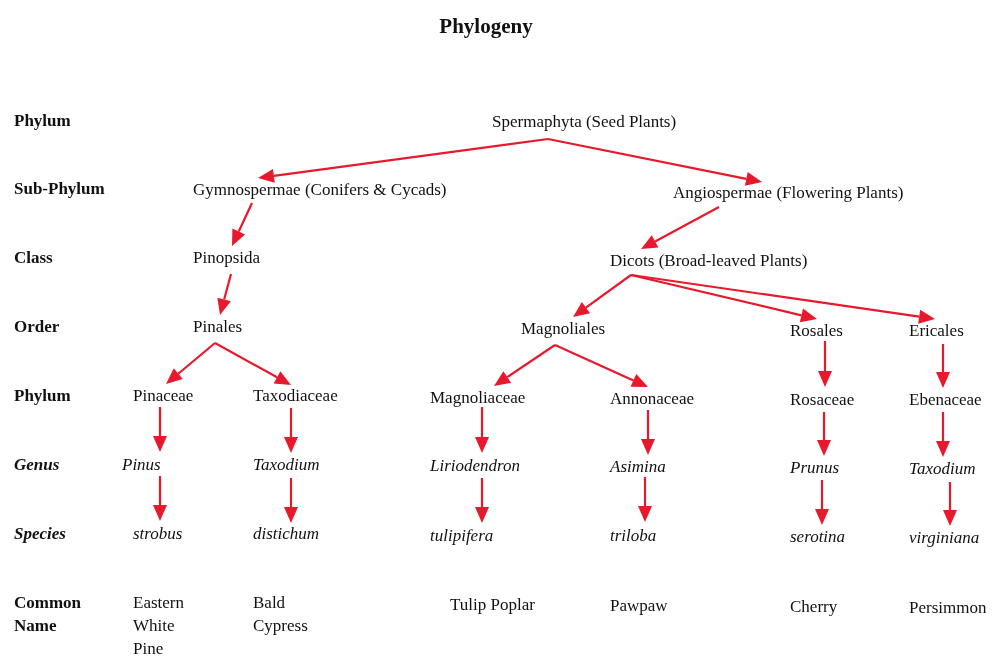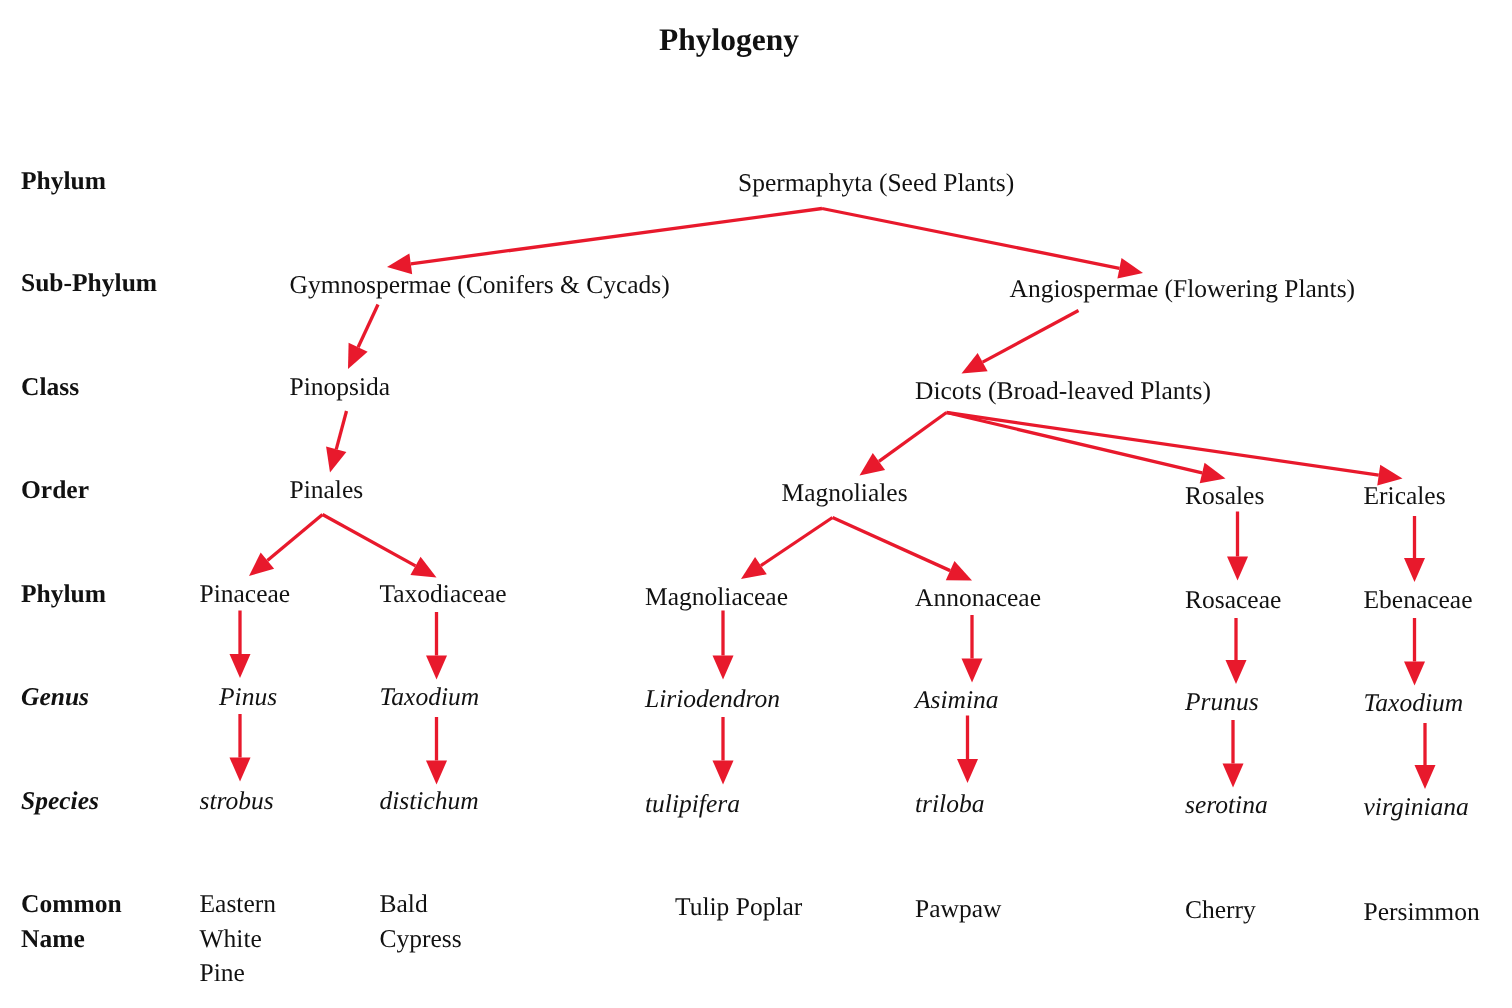--- a/index.html
+++ b/index.html
@@ -39,21 +39,21 @@
 <div class="node" style="left:790px;top:319px">Rosales</div>
 <div class="node" style="left:909px;top:319px">Ericales</div>
 
 <div class="node" style="left:133px;top:384px">Pinaceae</div>
 <div class="node" style="left:253px;top:384px">Taxodiaceae</div>
 <div class="node" style="left:430px;top:386px">Magnoliaceae</div>
 <div class="node" style="left:610px;top:387px">Annonaceae</div>
 <div class="node" style="left:790px;top:388px">Rosaceae</div>
 <div class="node" style="left:909px;top:388px">Ebenaceae</div>
 
-<div class="node it" style="left:146px;top:453px">Pinus</div>
+<div class="node it" style="left:122px;top:453px">Pinus</div>
 <div class="node it" style="left:253px;top:453px">Taxodium</div>
 <div class="node it" style="left:430px;top:454px">Liriodendron</div>
 <div class="node it" style="left:610px;top:455px">Asimina</div>
 <div class="node it" style="left:790px;top:456px">Prunus</div>
 <div class="node it" style="left:909px;top:457px">Taxodium</div>
 
 <div class="node it" style="left:133px;top:522px">strobus</div>
 <div class="node it" style="left:253px;top:522px">distichum</div>
 <div class="node it" style="left:430px;top:524px">tulipifera</div>
 <div class="node it" style="left:610px;top:524px">triloba</div>

